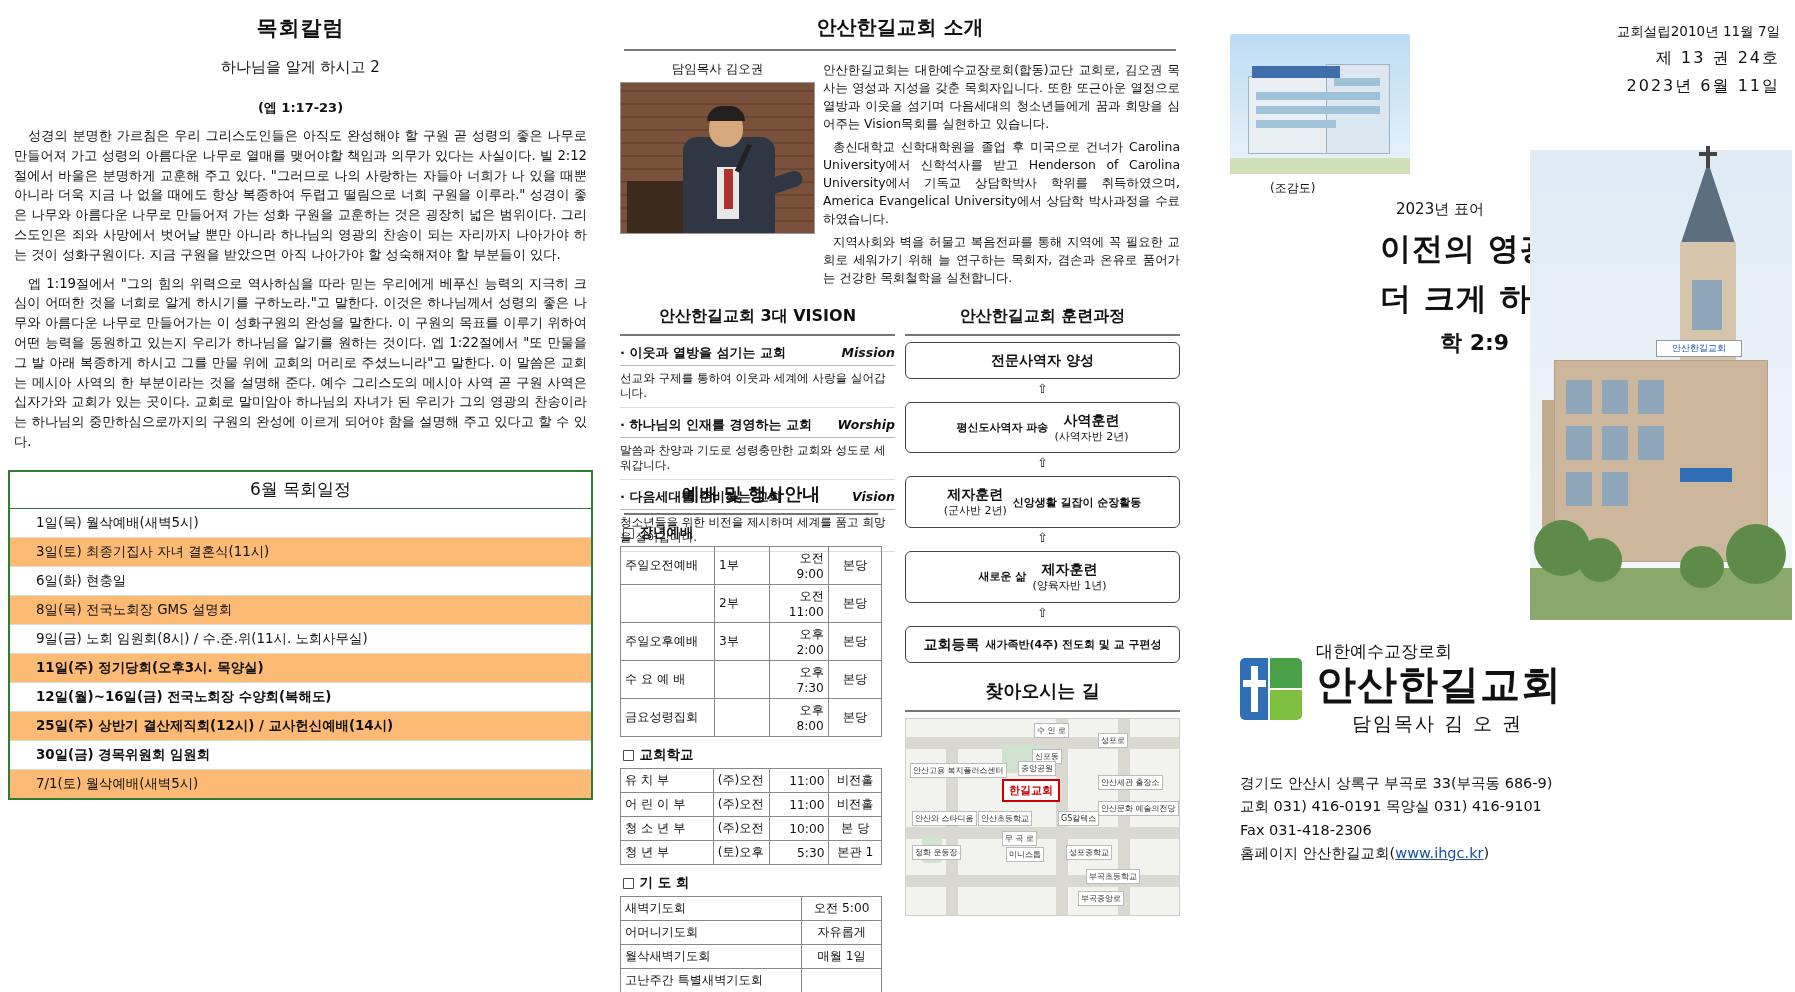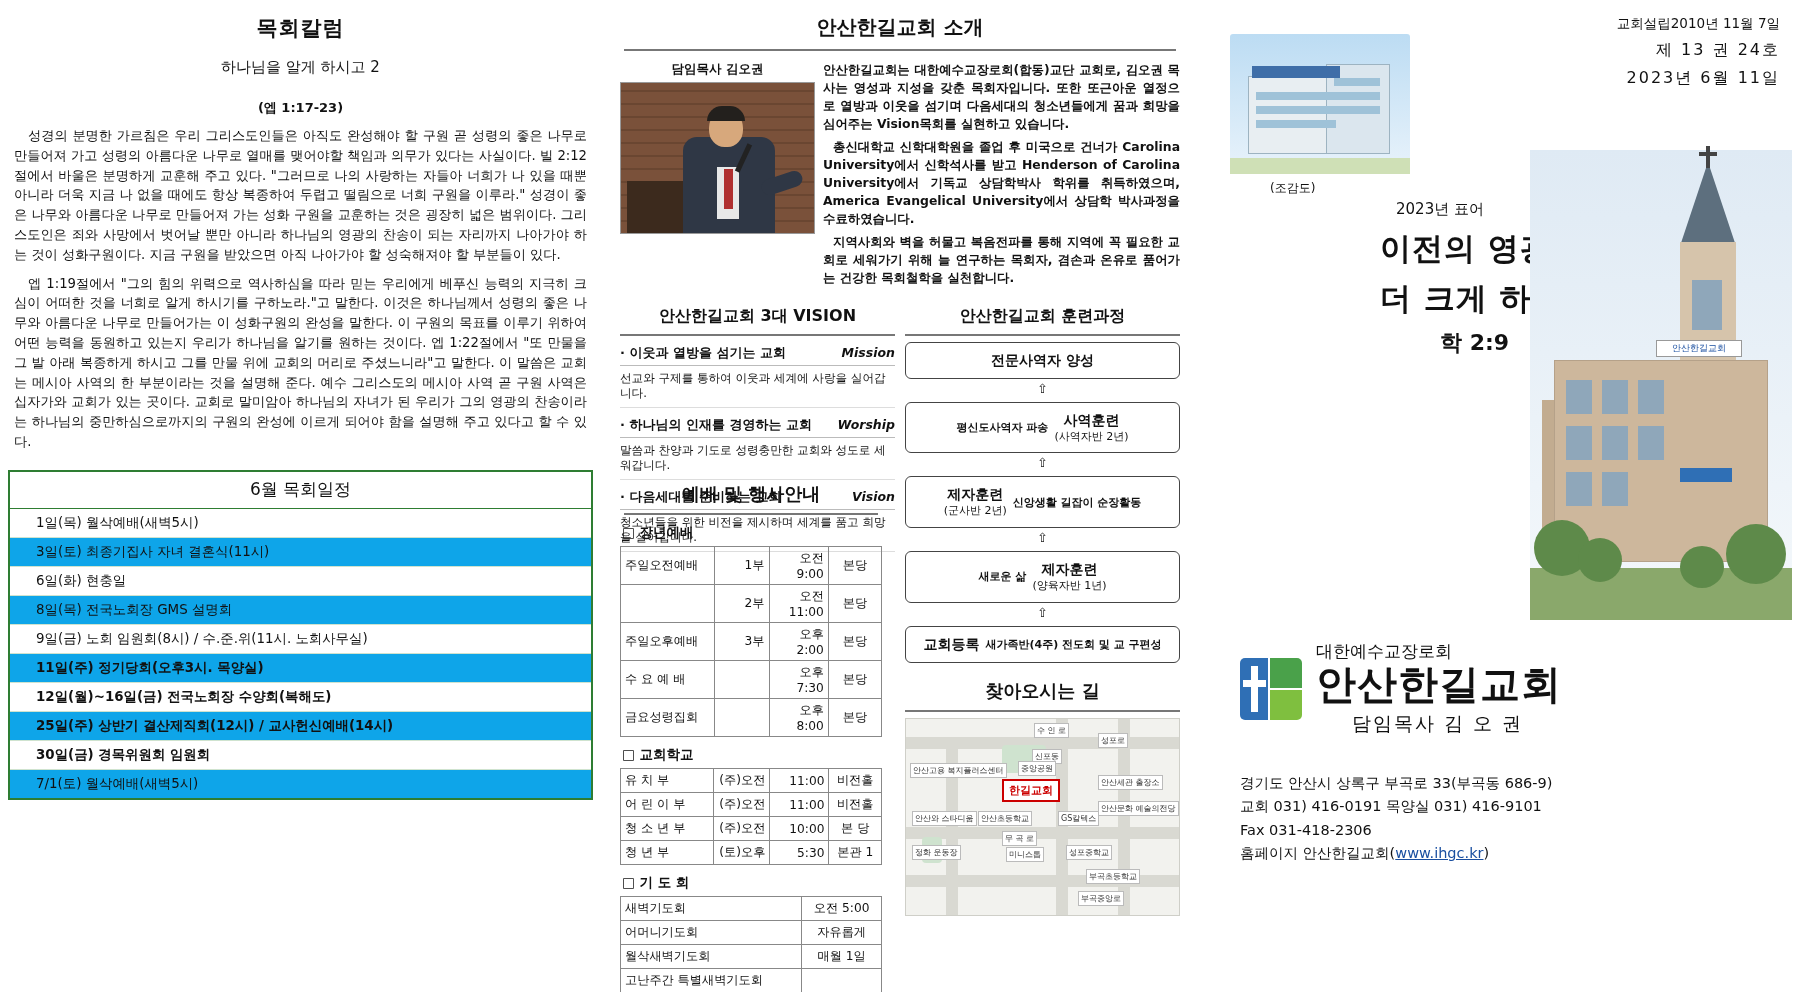--- a/index.html
+++ b/index.html
@@ -9,27 +9,27 @@
   
   .colL{left:8px;width:585px;}
   .title-main{text-align:center;font-size:21px;font-weight:bold;letter-spacing:1px;margin-top:14px;}
   .title-sub{text-align:center;font-size:15px;margin-top:16px;}
   .title-ref{text-align:center;font-size:13px;margin-top:22px;font-weight:bold;}
   .body-p{font-size:13.2px;line-height:1.5;text-align:justify;text-indent:14px;margin-top:9px;padding:0 6px;}
   .sched-box{margin-top:18px;border:2px solid #2e7d32;}
   .sched-title{text-align:center;font-size:17px;font-weight:normal;padding:6px 4px 7px;border-bottom:1px solid #2e7d32;}
   .sched-row{font-size:13.4px;padding:5px 0 5px 26px;border-bottom:1px solid #cfe3cf;}
   .sched-row:last-child{border-bottom:none;}
-  .sched-row.alt{background:#0ea5e9;}
+  .sched-row.alt{background:#fdba74;}
   .sched-row.bold{font-weight:bold;}
   
   .colM{left:620px;width:560px;}
   .m-title{text-align:center;font-size:20px;font-weight:bold;margin-top:14px;}
   .m-rule{height:2px;background:#777;margin:8px 4px 0 4px;}
-  .intro{display:flex;margin-top:10px;gap:8px;font-weight:bold;}
+  .intro{display:flex;margin-top:10px;gap:8px;}
   .pastor{width:195px;}
   .pastor-cap{font-size:12.5px;text-align:center;margin-bottom:4px;}
   .photo{width:193px;height:150px;border:1px solid #999;position:relative;overflow:hidden;background:#6d4b34;}
   .photo .wall{position:absolute;inset:0;background:
     repeating-linear-gradient(0deg,#7a513a 0 11px,#6a4631 11px 13px),
     repeating-linear-gradient(90deg,rgba(0,0,0,.12) 0 28px,rgba(255,255,255,.05) 28px 30px);}
   .photo .pulpit{position:absolute;left:6px;bottom:0;width:78px;height:52px;background:#3c2a1d;}
   .photo .body{position:absolute;left:62px;bottom:0;width:92px;height:96px;background:#2f3745;border-radius:14px 14px 0 0;}
   .photo .shirt{position:absolute;left:96px;bottom:14px;width:22px;height:52px;background:#e8e8e8;}
   .photo .tie{position:absolute;left:103px;bottom:24px;width:9px;height:40px;background:#b03030;}
@@ -52,35 +52,35 @@
   .train-box .small{font-size:11px;font-weight:normal;display:block;}
   .train-flex{display:flex;align-items:center;justify-content:center;gap:6px;}
   .train-flex .l{font-size:11px;font-weight:bold;text-align:center;line-height:1.2;}
   .arrow{text-align:center;font-size:13px;color:#222;margin:2px 0 0;}
   .worship-title{text-align:center;font-size:18px;font-weight:bold;margin-top:16px;}
   .worship-rule{height:2px;background:#777;margin:7px 4px 0 4px;}
   .grp-label{font-size:13.5px;font-weight:bold;margin:9px 0 4px 2px;}
   table.w{width:100%;border-collapse:collapse;font-size:12.2px;}
   table.w td{border:1px solid #888;padding:3px 4px;}
   table.w td.lbl{width:112px;}
-  table.w td.c{text-align:right;width:58px;}
+  table.w td.c{text-align:left;width:58px;}
   table.w td.t{text-align:right;width:56px;}
   table.w td.p{text-align:center;width:56px;}
   .map-title{text-align:center;font-size:18px;font-weight:bold;margin-top:16px;}
   .map-rule{height:2px;background:#777;margin:7px 0 0 0;}
   .map{position:relative;height:196px;margin-top:6px;background:#f2f2ee;border:1px solid #cfcfc8;overflow:hidden;font-size:8px;color:#333;}
   .rd{position:absolute;background:#d9d9d2;}
   .rd.h{height:12px;}
   .rd.v{width:12px;}
   .rdg{position:absolute;background:#cfe3cf;}
   .mk{position:absolute;background:#fff;border:1px solid #bbb;padding:1px 2px;white-space:nowrap;}
   .mk.red{border:2px solid #c00;color:#c00;font-weight:bold;font-size:11px;padding:2px 5px;}
   
   .colR{left:1230px;width:560px;}
-  .meta{text-align:right;font-size:13.5px;line-height:1.75;margin-top:12px;padding-right:10px;}
+  .meta{text-align:right;font-size:13.5px;line-height:1.75;margin-top:20px;padding-right:10px;}
   .meta .big{font-size:16px;letter-spacing:2px;}
   .render{position:absolute;left:0;top:34px;width:180px;height:140px;}
   .render .sky{position:absolute;inset:0;background:linear-gradient(#bcdcf3,#e9f3fb);border-radius:3px;}
   .render .b1{position:absolute;left:18px;top:42px;width:96px;height:76px;background:#e8eef2;border:1px solid #9db3c1;}
   .render .b2{position:absolute;left:96px;top:30px;width:62px;height:88px;background:#dbe6ee;border:1px solid #9db3c1;}
   .render .cap{position:absolute;left:22px;top:32px;width:88px;height:12px;background:#3f6ea8;}
   .render .win{position:absolute;background:#9fc2d8;}
   .render .grass{position:absolute;left:0;bottom:0;width:100%;height:16px;background:#cfe0b6;}
   .render-cap{position:absolute;left:40px;top:180px;font-size:12px;}
   .slogan-year{position:absolute;left:166px;top:200px;font-size:15px;}

